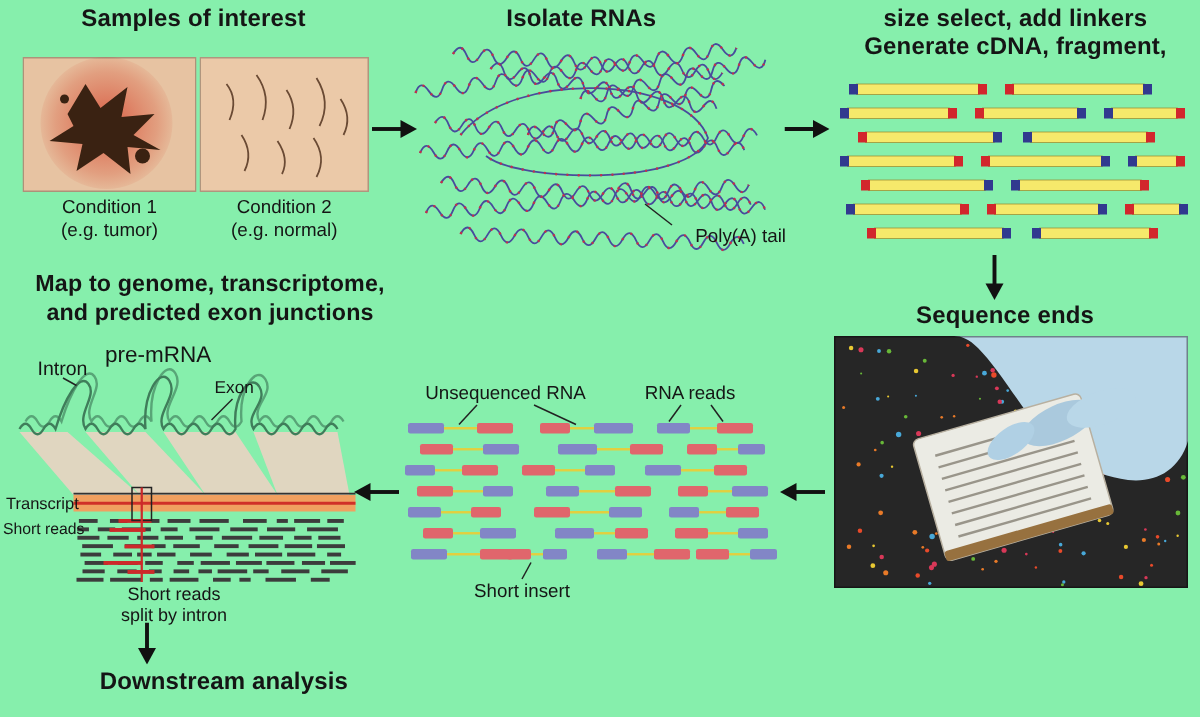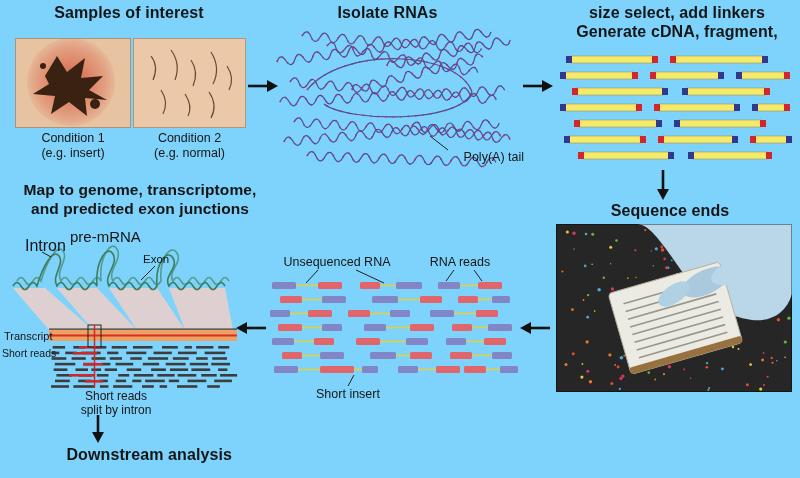--- a/index.html
+++ b/index.html
@@ -1,16 +1,16 @@
 <!DOCTYPE html>
 <html><head>
 <meta charset="utf-8">
 <style>
   html,body{margin:0;padding:0;background:#fff}
-  .canvas{position:relative;width:800px;height:478px;background:#7dd3fc;overflow:hidden;
+  .canvas{position:relative;width:800px;height:478px;background:#86efac;overflow:hidden;
           font-family:"Liberation Sans",sans-serif;color:#151515}
   .abs{position:absolute}
   .title{font-size:16px;font-weight:700;line-height:19px;text-align:center;letter-spacing:.1px}
   .lab{font-size:12.5px;line-height:15px;text-align:center}
   .tiny{font-size:11px;line-height:12px;text-align:left}
   svg{display:block}
   .rna-b{fill:none;stroke:#474c9c;stroke-width:1.2}
   .rna-r{fill:none;stroke:#c4304a;stroke-width:1.6;stroke-dasharray:1.3 6.2}
   .fan{fill:#f6cfc6;opacity:.8}
   .premrna{fill:none;stroke:#3f7d5a;stroke-width:1.6}
@@ -51,21 +51,21 @@
       <path d="M28,52 q8,12 2,24"></path>
         <path d="M52,56 q8,12 3,22"></path>
       <path d="M76,54 q9,13 2,26"></path>
         <path d="M94,28 q8,12 2,24"></path>
     </g>
     <rect x="0.5" y="0.5" width="112" height="89" fill="none" stroke="rgba(0,0,0,0.25)"></rect>
   </svg>
 
   <div class="abs lab" style="left:15px;top:131px;width:116px">
     <div>Condition 1</div>
-    <div>(e.g. insert)</div>
+    <div>(e.g. tumor)</div>
   </div>
   <div class="abs lab" style="left:133px;top:131px;width:113px">
     <div>Condition 2</div>
     <div>(e.g. normal)</div>
   </div>
 
   <svg class="abs arrow" style="left:248px;top:78px" width="30" height="16">
     <line x1="0" y1="8" x2="20" y2="8"></line>
       <polygon points="19,2 30,8 19,14"></polygon>
   </svg>
@@ -537,21 +537,21 @@
         <rect x="74" y="124" width="22" height="2.6" fill="#cc2a2a"></rect>
         <rect x="68" y="130" width="24" height="2.6" fill="#cc2a2a"></rect>
         <rect x="78" y="141" width="20" height="2.6" fill="#cc2a2a"></rect>
         <rect x="64" y="152" width="26" height="2.6" fill="#cc2a2a"></rect>
         <rect x="80" y="158" width="18" height="2.6" fill="#cc2a2a"></rect>
       </g>
     <rect x="83" y="103" width="13" height="22" fill="none" stroke="#222" stroke-width="1"></rect>
     <line x1="89.5" y1="103" x2="89.5" y2="166" stroke="#cc2a2a" stroke-width="1.5"></line>
   </svg>
 
-  <div class="abs tiny" style="left:25px;top:240px;font-size:16px">Intron</div>
+  <div class="abs tiny" style="left:25px;top:240px;font-size:13px">Intron</div>
   <div class="abs tiny" style="left:70px;top:231px;font-size:15px">pre-mRNA</div>
   <div class="abs tiny" style="left:143px;top:253px;font-size:11.5px">Exon</div>
   <div class="abs tiny" style="left:4px;top:330px">Transcript</div>
   <div class="abs tiny" style="left:2px;top:347px;font-size:10.5px">Short reads</div>
   <div class="abs lab" style="left:68px;top:389px;width:96px;font-size:12px;line-height:14px">
     <div>Short reads</div>
     <div>split by intron</div>
   </div>
 
   <svg class="abs arrow" style="left:90px;top:415px" width="16" height="28">

